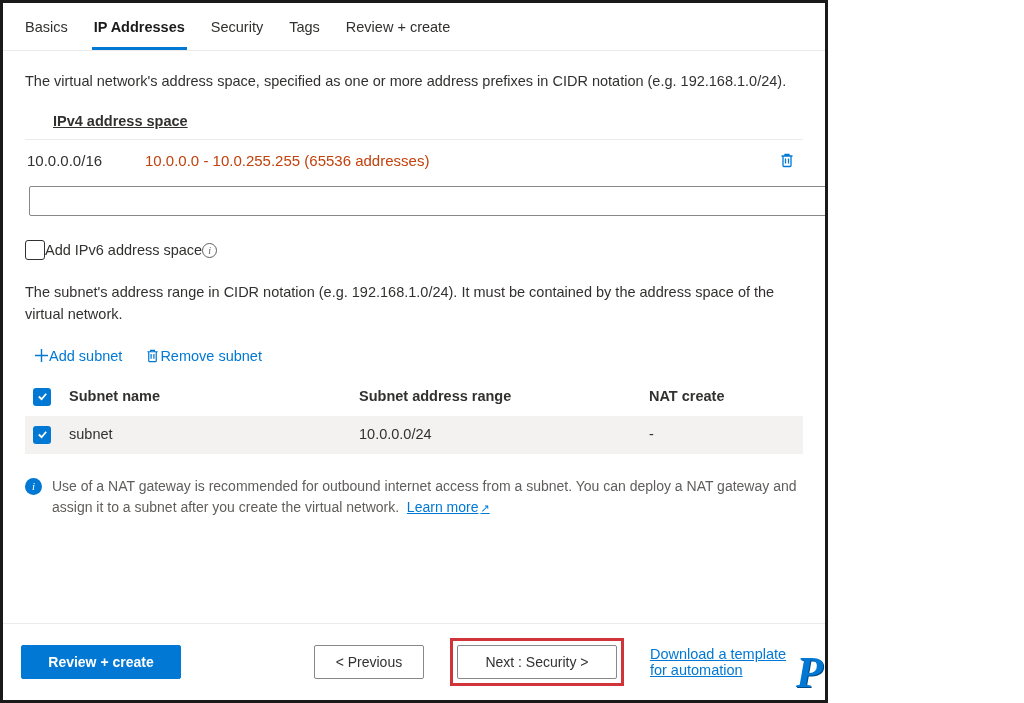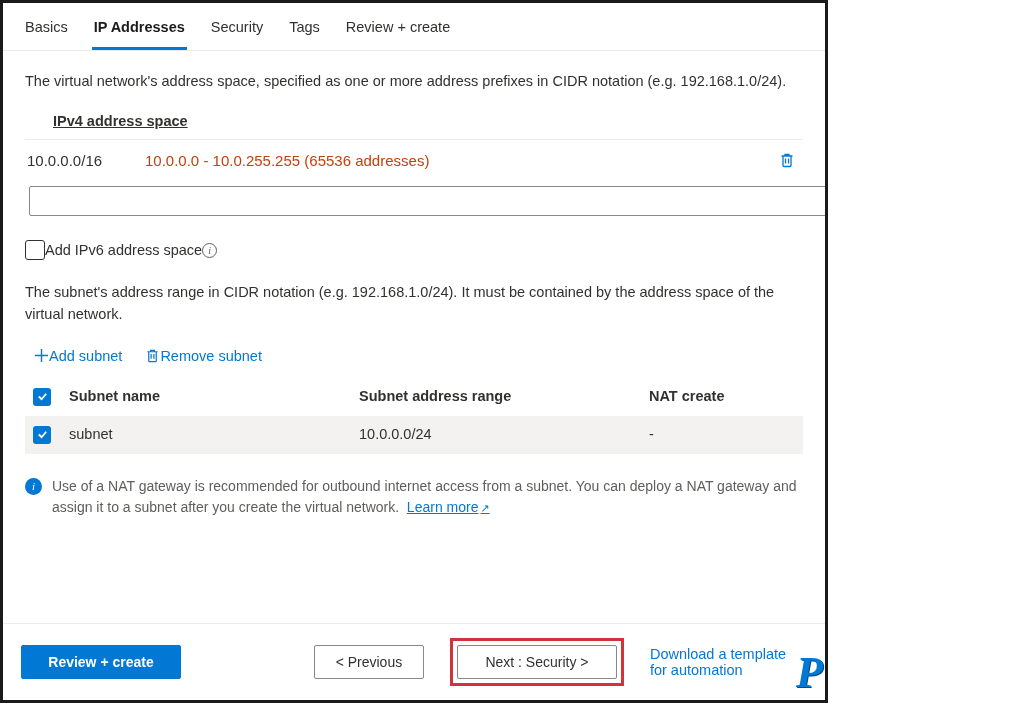--- a/index.html
+++ b/index.html
@@ -109,21 +109,21 @@
     font-size: 14px; display:inline-flex; align-items:center; justify-content:center;
     cursor: pointer; border: 1px solid #8a8886; background:#fff; color:#323130;
     min-width: 110px;
   }
   .btn.primary { background:#0078d4; border-color:#0078d4; color:#fff; font-weight:600; min-width: 160px; }
   .gap { width: 120px; }
   .highlight-box {
     border: 3px solid #d13438; padding: 4px;
     display: inline-flex;
   }
-  .tmpl-link { color:#0078d4; cursor:pointer; font-size:14.5px; }
+  .tmpl-link { color:#0078d4; cursor:pointer; font-size:14.5px;text-decoration:underline; }
   .logo-p {
     position: absolute; right: 2px; bottom: 2px;
     font-size: 44px; font-weight: 700; font-style: italic;
     color: #0078d4;
     text-shadow: 1px 1px 0 #004b87;
     font-family: Georgia, "Times New Roman", serif;
     pointer-events: none;
   }
 </style>
 </head>

